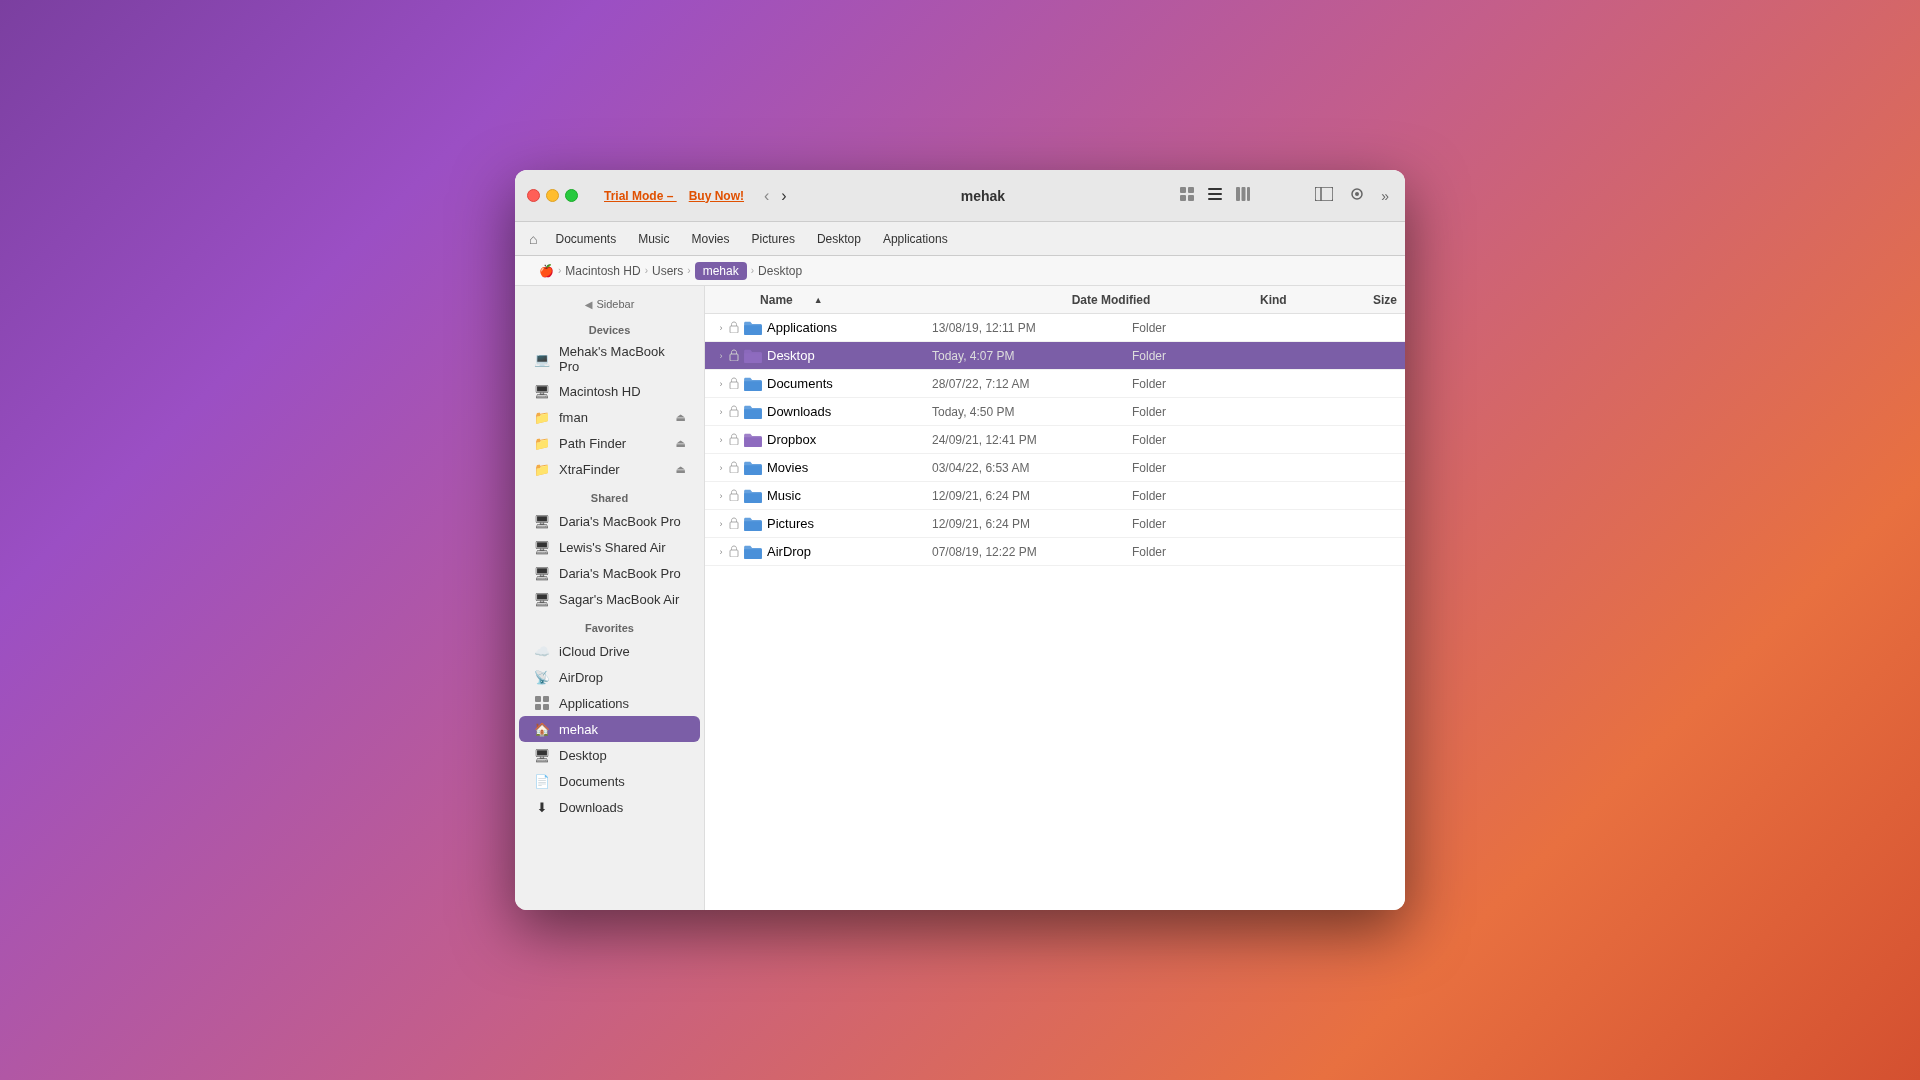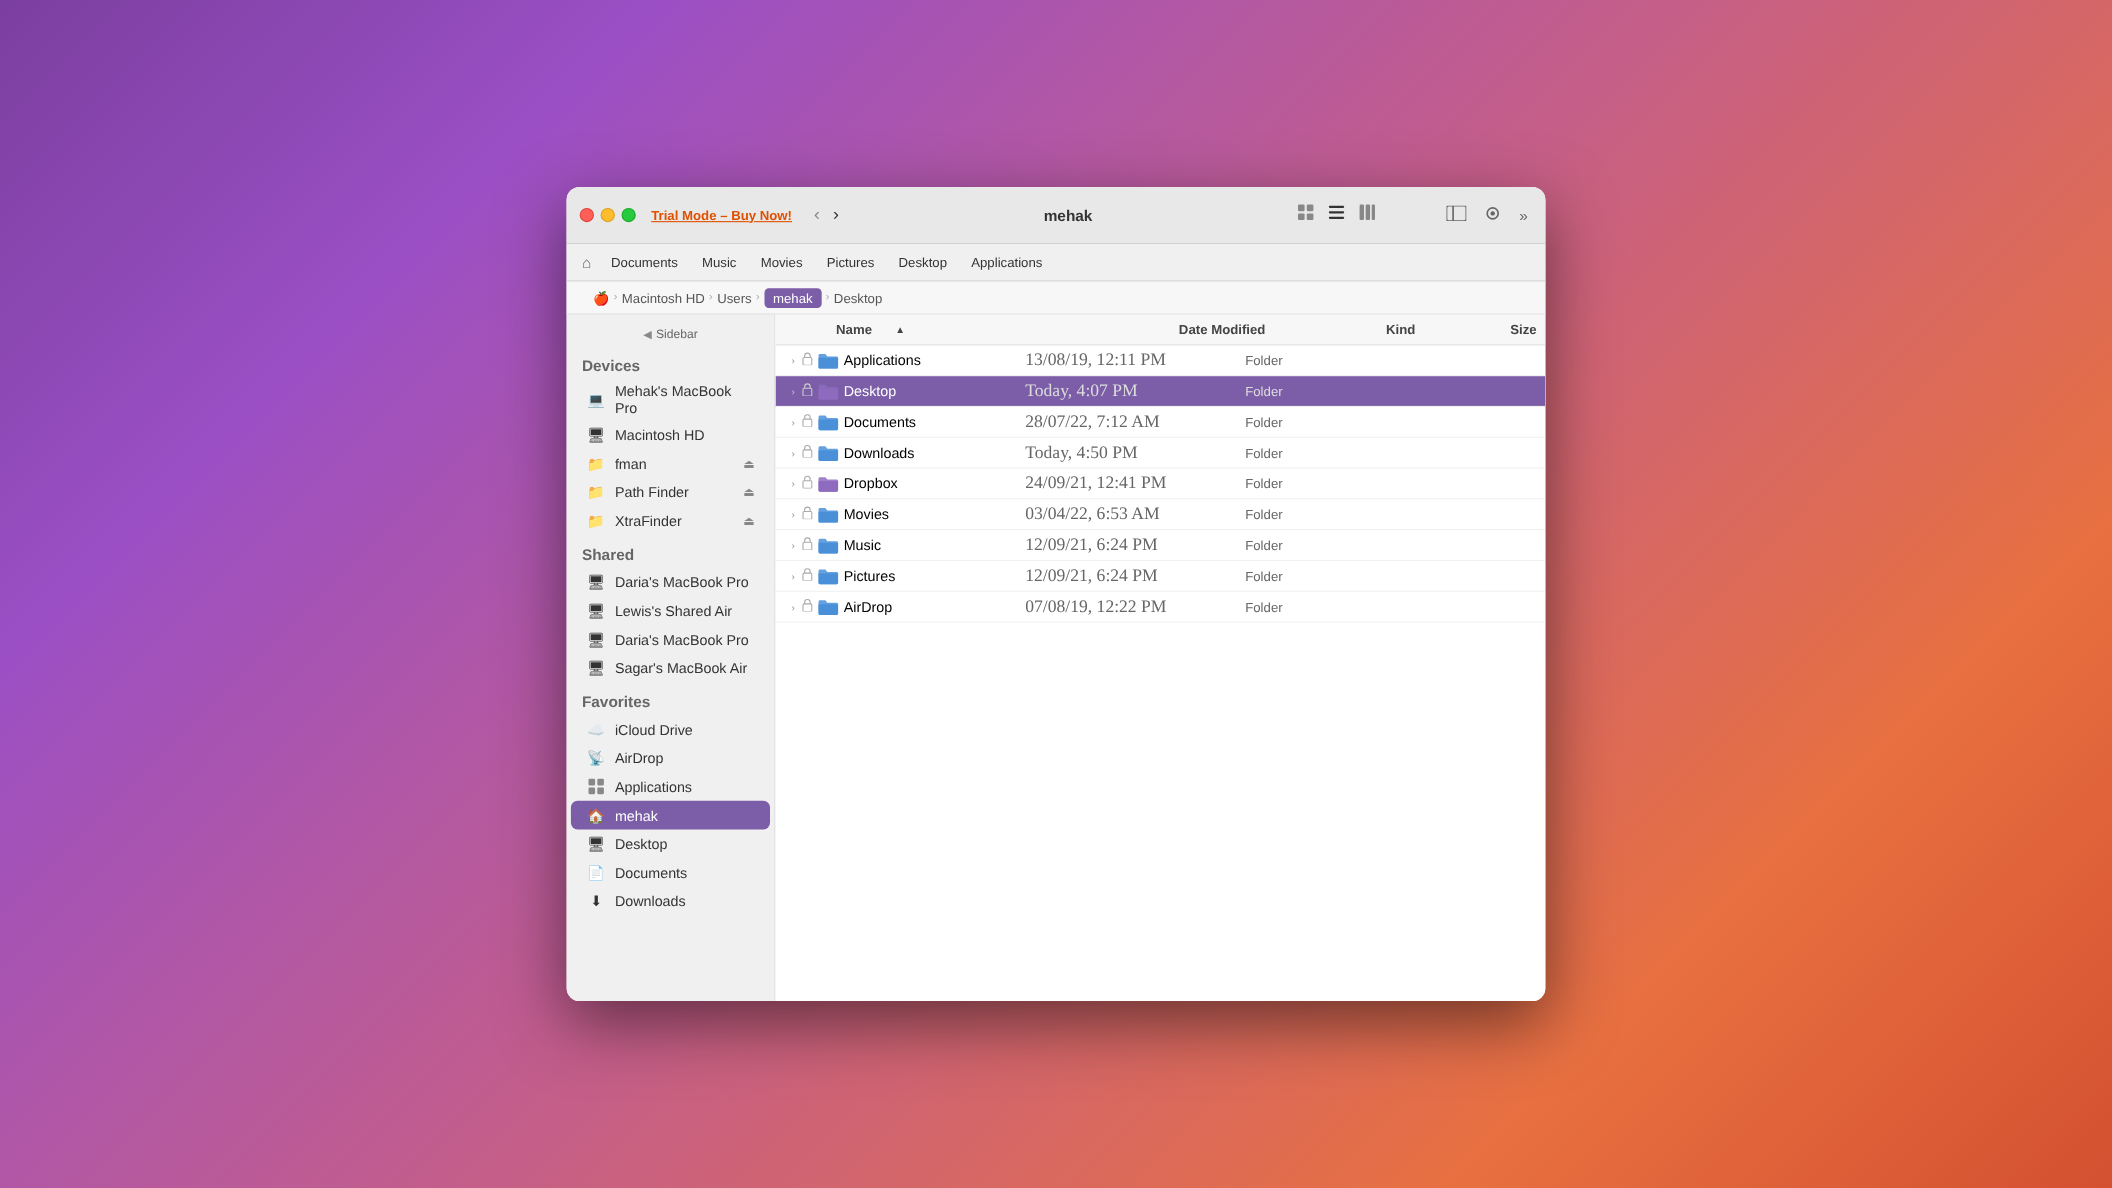--- a/index.html
+++ b/index.html
@@ -51,20 +51,21 @@
     .trial-badge {
       font-size: 12px;
       color: #666;
       margin-left: 6px;
     }
     .trial-badge span {
       color: #e05000;
       font-weight: 600;
       text-decoration: underline;
       cursor: pointer;
+      margin-left: 12px;
     }
     .nav-arrows {
       display: flex;
       gap: 4px;
       margin-left: 8px;
     }
     .nav-btn {
       background: none;
       border: none;
       font-size: 16px;
@@ -168,25 +169,26 @@
     
     .sidebar {
       width: 190px;
       background: #f0f0f0;
       border-right: 1px solid #ddd;
       overflow-y: auto;
       flex-shrink: 0;
       padding: 8px 0;
     }
     .sidebar-section-header {
-      font-size: 14px;
+      font-size: 11px;
       font-weight: 700;
       color: #666;
       padding: 10px 14px 4px;
       text-transform: none;
+      text-align: center;
     }
     .sidebar-item {
       display: flex;
       align-items: center;
       gap: 8px;
       padding: 4px 14px;
       font-size: 13px;
       color: #333;
       cursor: pointer;
       border-radius: 6px;
@@ -321,24 +323,23 @@
     .file-name {
       font-size: 13px;
       flex: 1;
       white-space: nowrap;
       overflow: hidden;
       text-overflow: ellipsis;
       max-width: 200px;
     }
     .file-date {
       width: 200px;
-      font-size: 16px;
+      font-size: 12px;
       color: #666;
       margin-left: 20px;
-      font-family: Liberation Serif, serif;
     }
     .file-kind {
       width: 120px;
       font-size: 12px;
       color: #666;
     }
     .file-size {
       flex: 1;
       font-size: 12px;
       color: #666;

